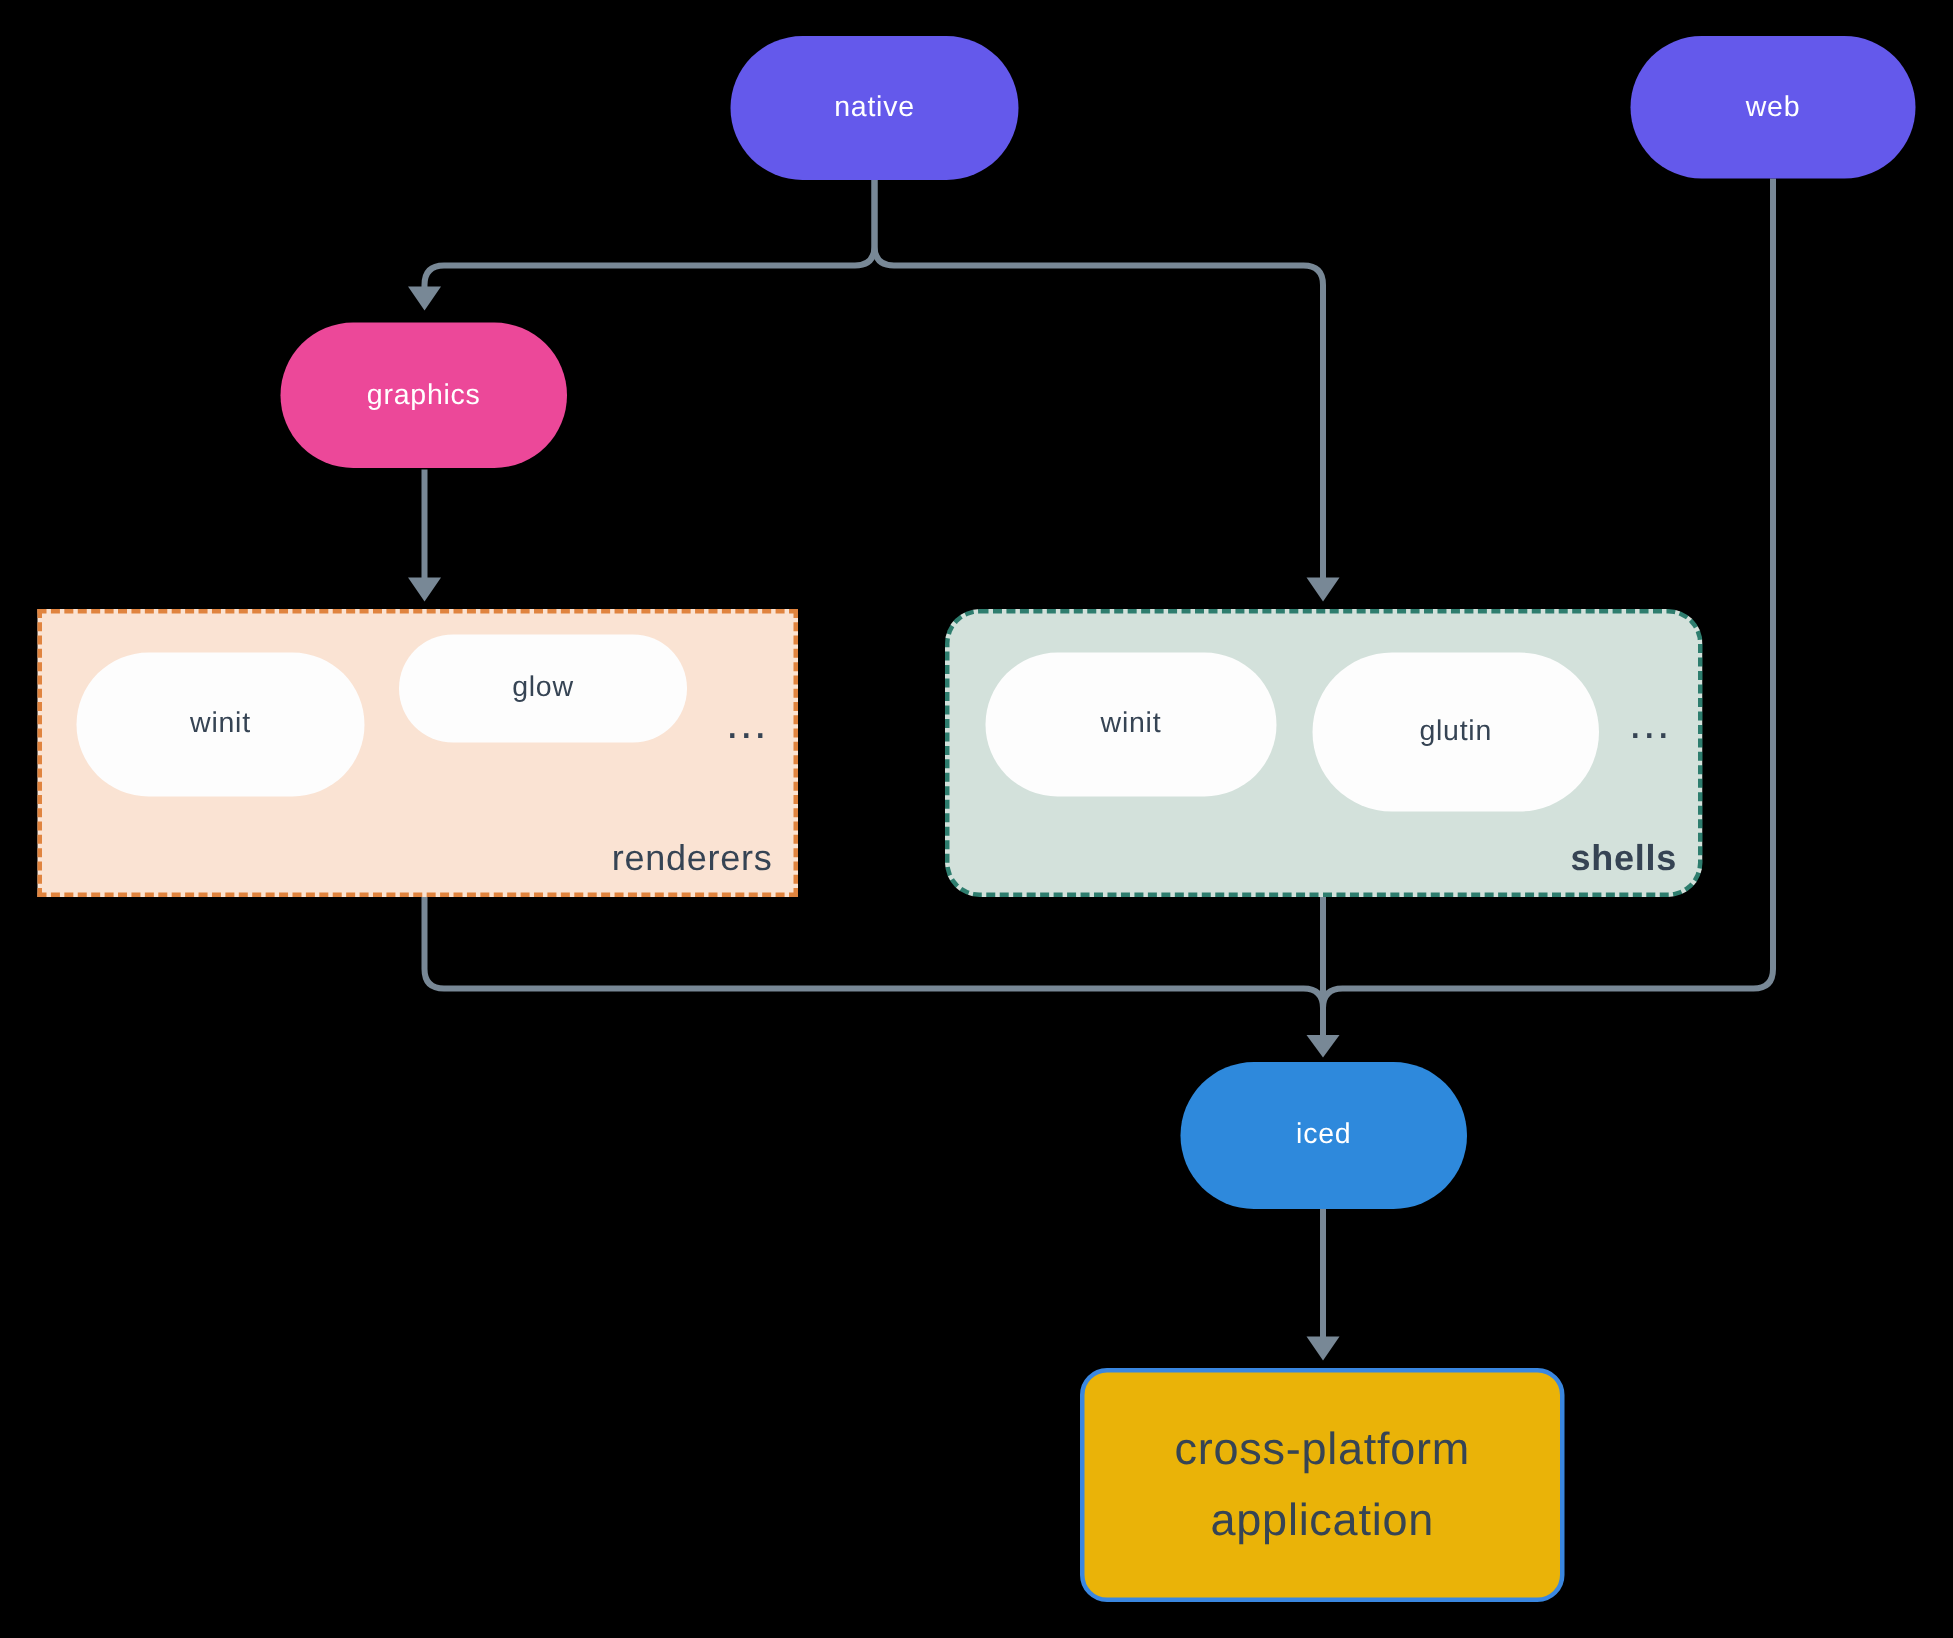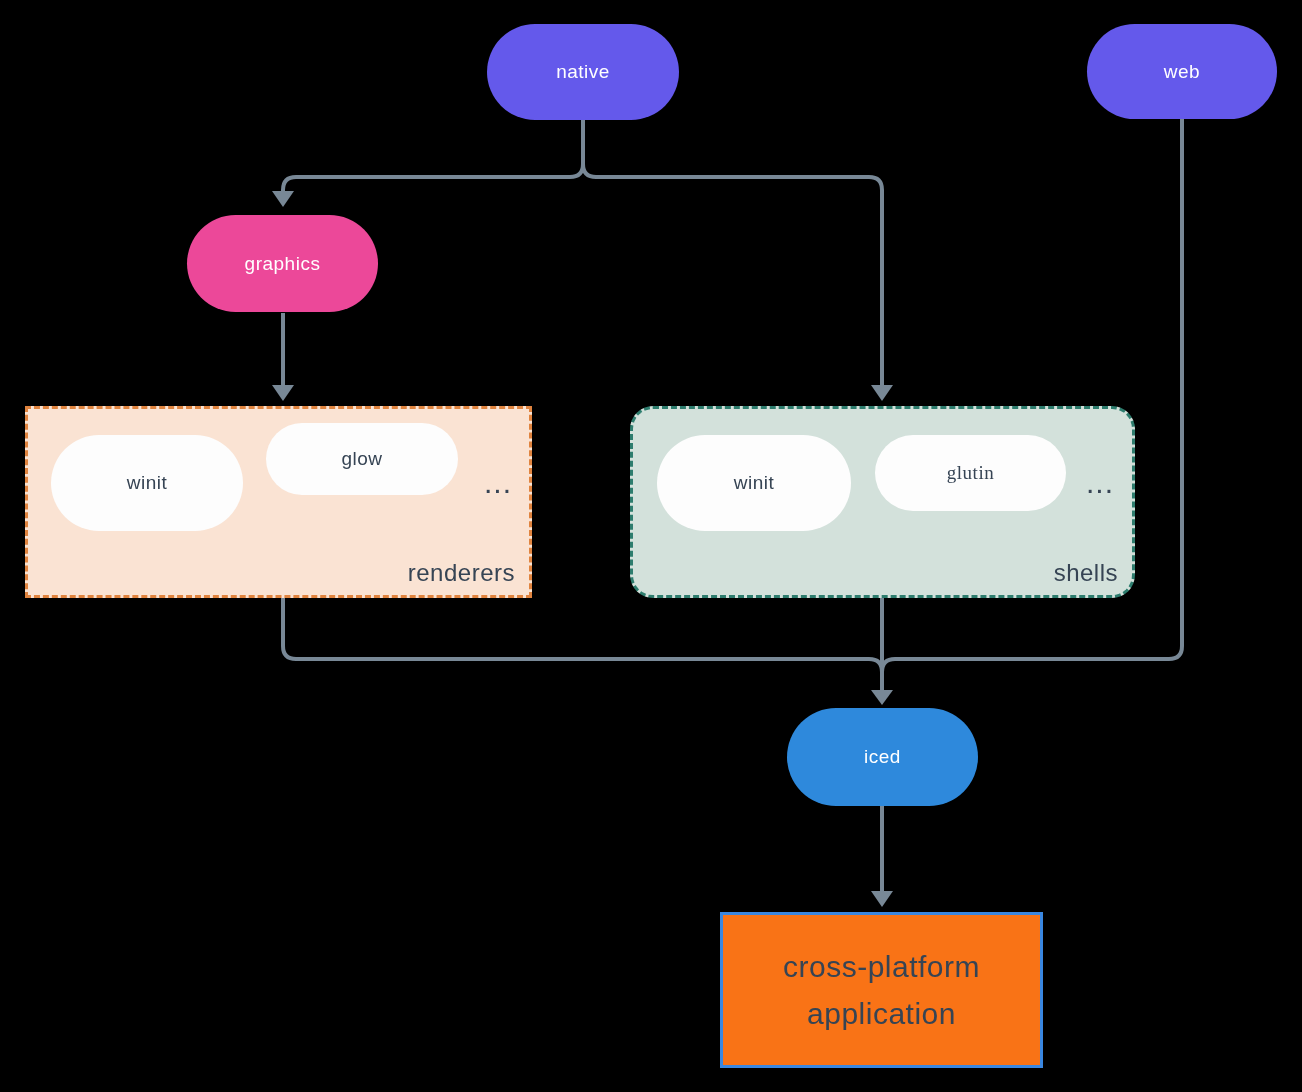--- a/index.html
+++ b/index.html
@@ -131,28 +131,28 @@
       <span>glow</span>
     </div>
     <div class="dots" style="left: 440px; color: rgb(54, 68, 84);">...</div>
     <div class="group-label" style="color: rgb(54, 68, 84);">renderers</div>
   </div>
 
   <div class="group" style="left: 630px; top: 406px; width: 505px; height: 192px; background: rgb(211, 225, 219); border-color: rgb(46, 125, 110); border-radius: 23px;">
     <div class="pill white" style="left:24px; top:26px; width:194px; height:96px;">
       <span>winit</span>
     </div>
-    <div class="pill white" style="left:242px; top:26px; width:191px; height:76px;font-family:Liberation Serif, serif;">
+    <div class="pill white" style="left:242px; top:26px; width:191px; height:106px;">
       <span>glutin</span>
     </div>
     <div class="dots" style="left: 437px; color: rgb(54, 68, 84);">...</div>
-    <div class="group-label" style="color: rgb(54, 68, 84);">shells</div>
+    <div class="group-label" style="color: rgb(54, 68, 84); font-weight: bold;">shells</div>
   </div>
 
   <div class="pill" style="left: 787px; top: 708px; width: 191px; height: 98px; background: rgb(46, 137, 220); color: rgb(255, 255, 255);">
     <span>iced</span>
   </div>
 
-  <div class="app-box" style="background: #f97316; border-color: rgb(58, 135, 224);">
+  <div class="app-box" style="background: #eab308; border-color: rgb(58, 135, 224); border-radius: 18px;">
     <div class="app-label" style="color: rgb(54, 68, 84);">cross-platform application</div>
   </div>
 
 </div>
 
 </body></html>

